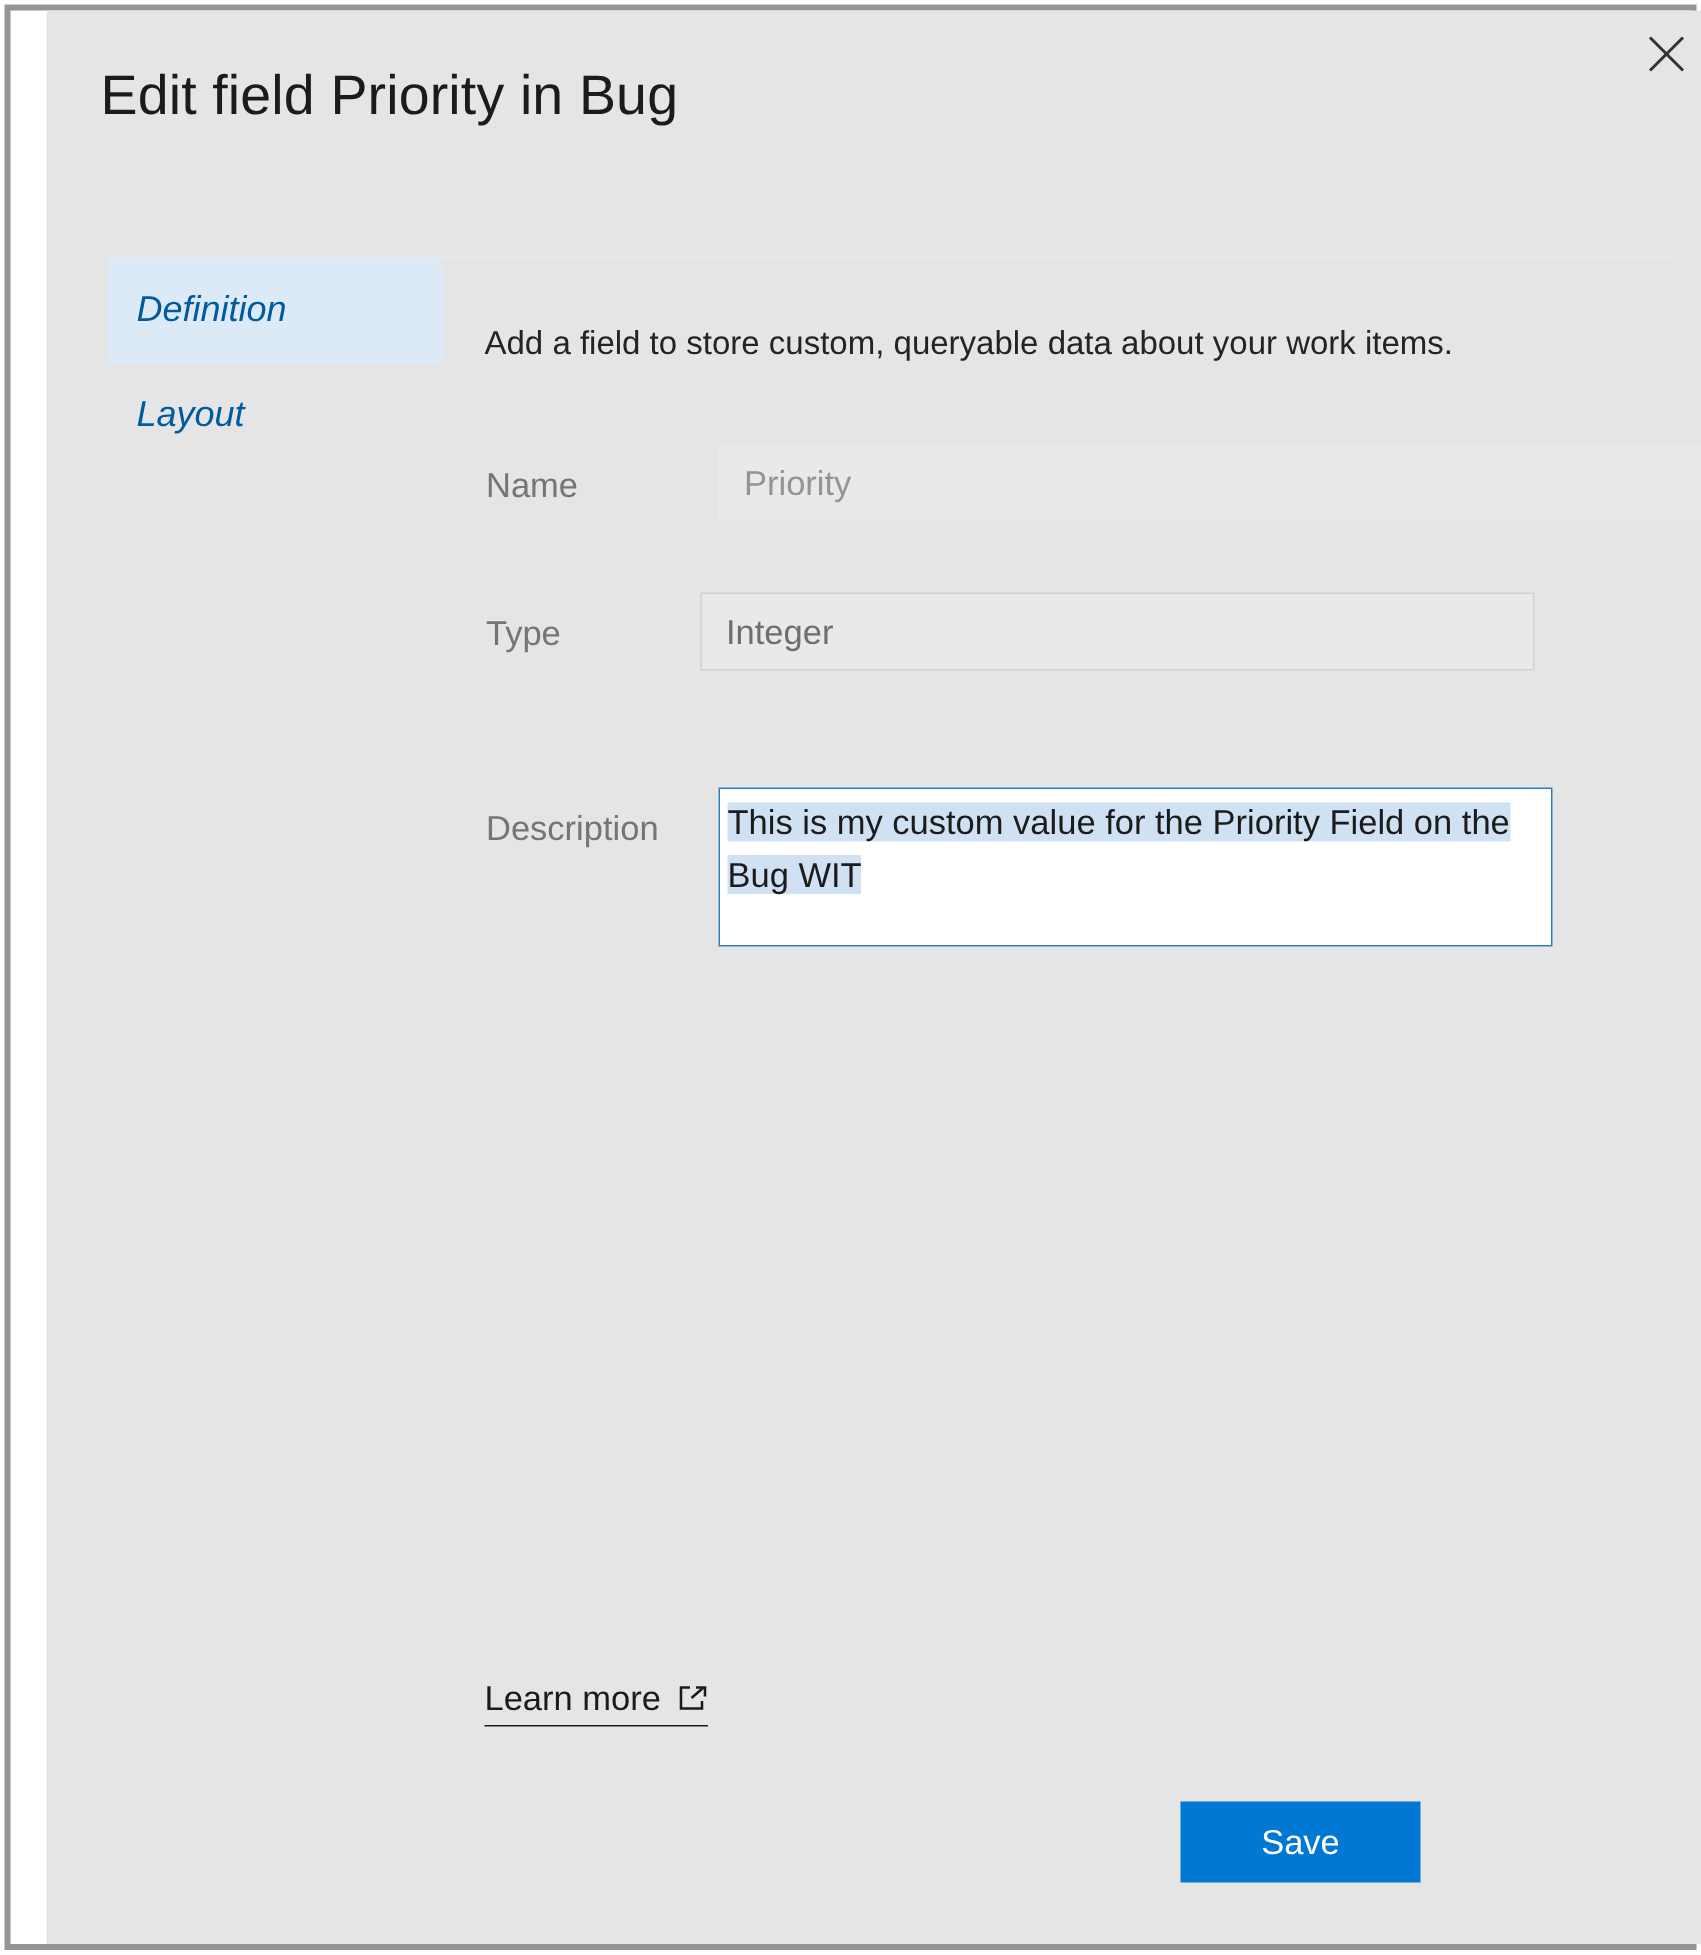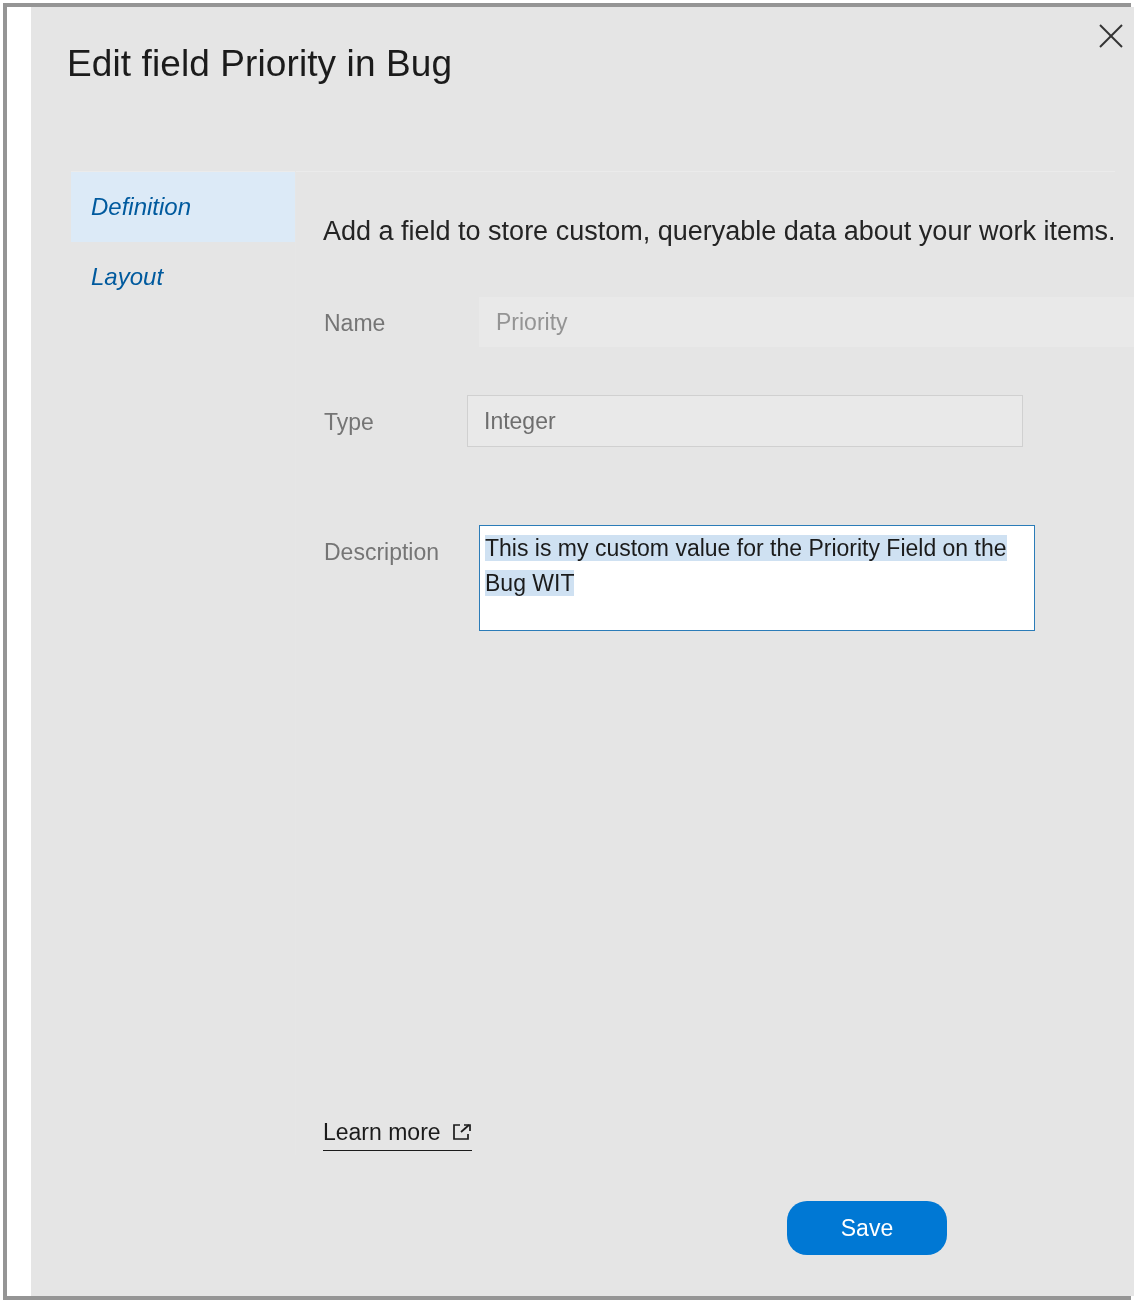--- a/index.html
+++ b/index.html
@@ -117,21 +117,21 @@
   .content {
     position: absolute;
     left: 292px;
     top: 165px;
     width: 770px;
   }
   .content-intro {
     position: absolute;
     left: 0;
     top: 44px;
-    font-size: 27px;
+    font-size: 22px;
     color: #242424;
     white-space: nowrap;
   }
 
   .form-row {
     position: absolute;
     left: 0;
     width: 712px;
   }
   .form-label {
@@ -219,21 +219,20 @@
     border: none;
     cursor: pointer;
     box-sizing: border-box;
     font-family: "Liberation Sans", sans-serif;
   }
   .btn-save {
     left: 756px;
     width: 160px;
     background: #0078d4;
     color: #ffffff;
-    border-radius: 20px;
   }
   .btn-cancel {
     left: 928px;
     width: 160px;
     background: #f3f2f1;
     color: #1b1b1b;
   }
   .footer-inner {
     position: absolute;
     left: 0;

